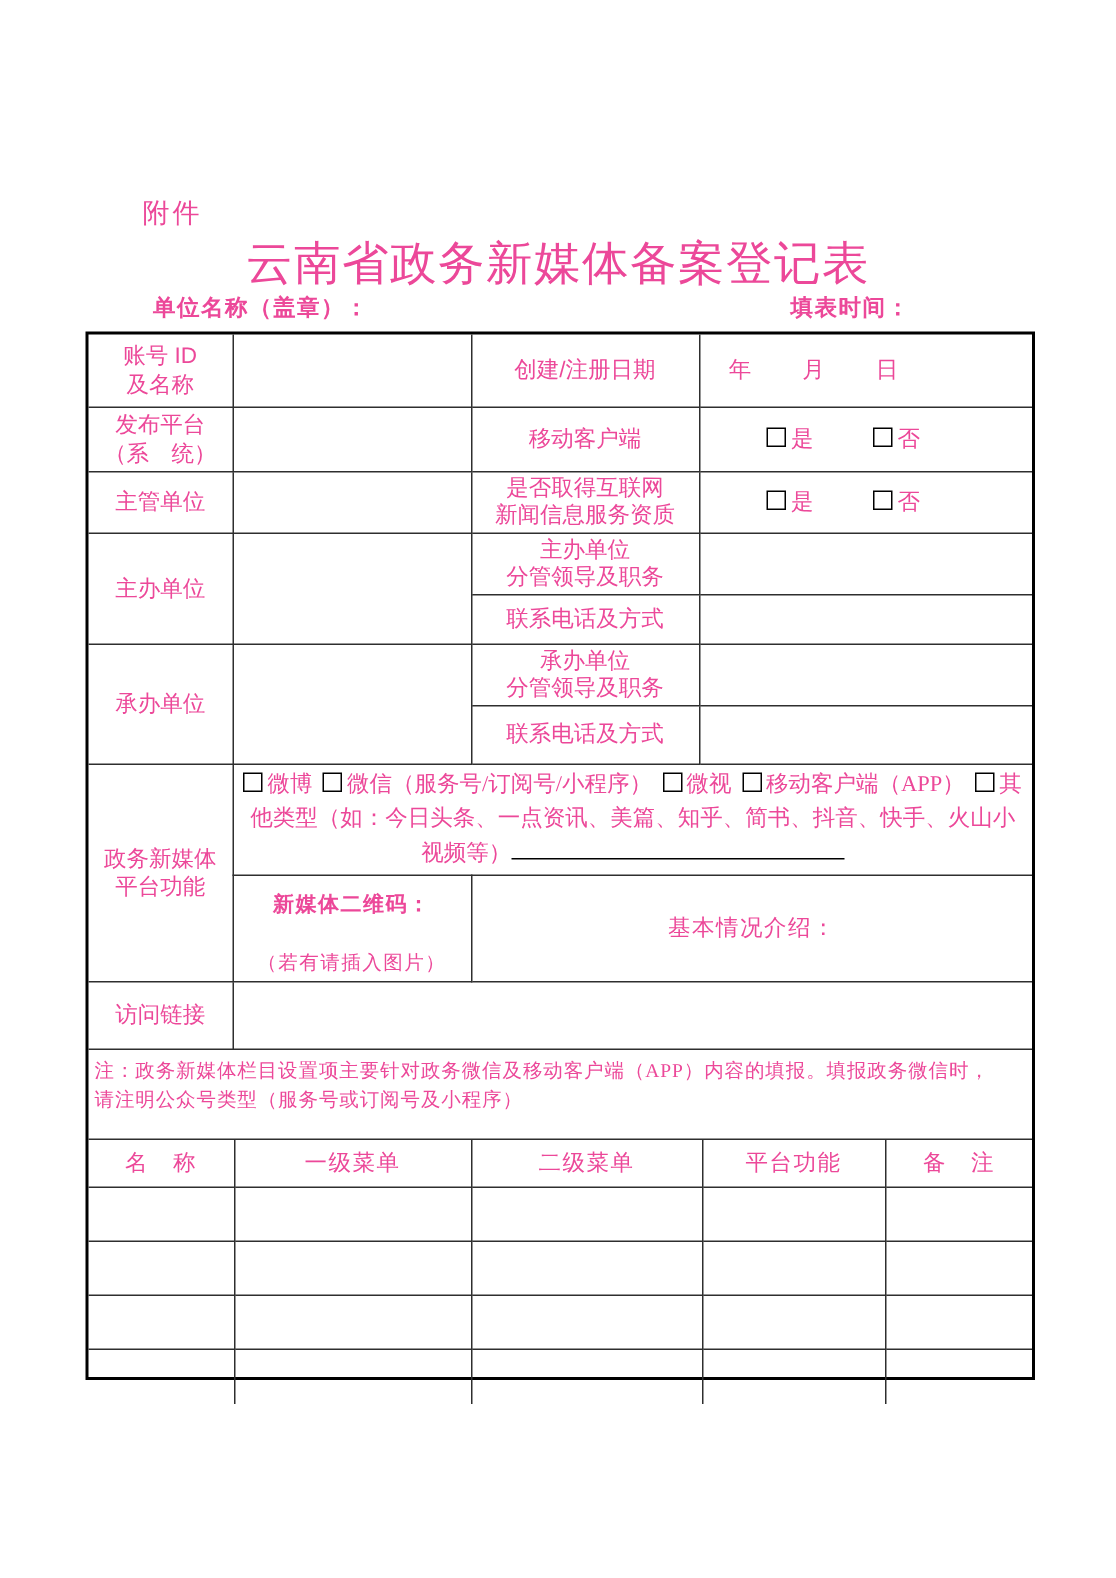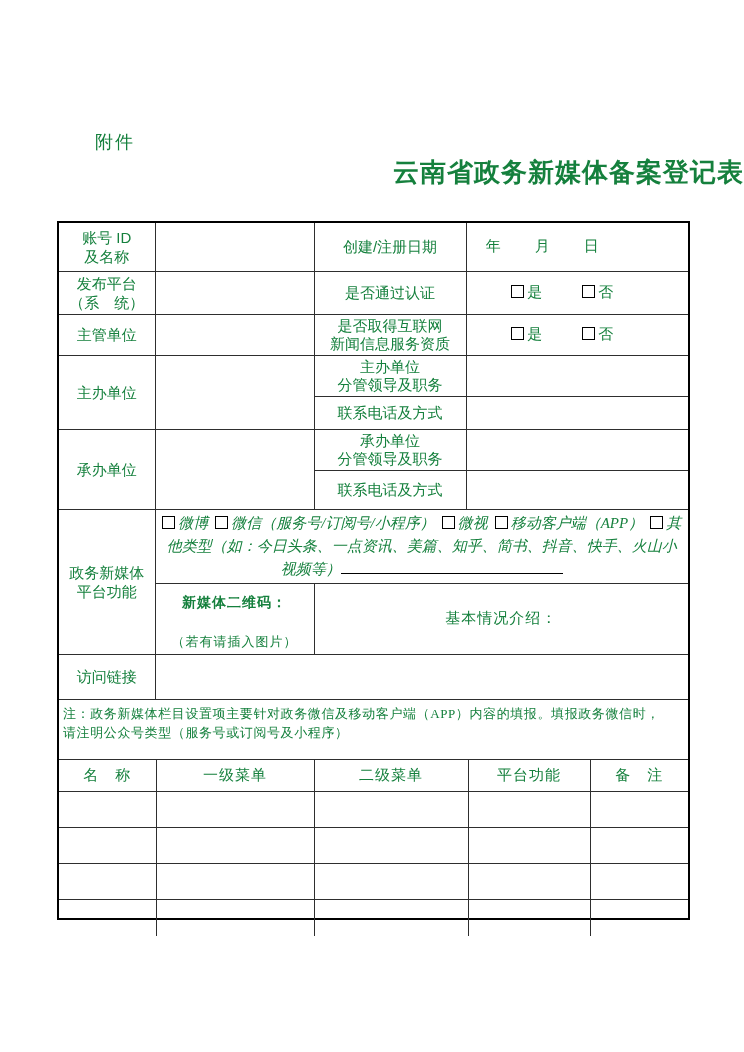--- a/index.html
+++ b/index.html
@@ -1,32 +1,32 @@
 <!DOCTYPE html>
 <html><head>
 <meta charset="utf-8">
 <style>
   html,body { margin:0; padding:0; background:#ffffff; }
   .page {
     position:relative; width:744px; height:1052px; background:#ffffff;
-    font-family:"Liberation Serif","DejaVu Serif",serif; color:#15803d;
+    font-family:"Liberation Serif","DejaVu Serif",serif; color:#ec4899;
     overflow:hidden;
   }
   .hei { font-family:"Liberation Sans","DejaVu Sans",sans-serif; font-weight:500; }
   .kai { font-family:"Liberation Serif","DejaVu Serif",serif; }
   .pre { white-space:pre-line;margin-top:36px; }
 
   .attachment {
     position:absolute; left:95px; top:130px; font-size:18px;
     font-family:"Liberation Sans","DejaVu Sans",sans-serif; font-weight:400;
     letter-spacing:2px;
   }
   .title {
     position:absolute; left:0; top:155px; width:744px; margin:0;
-    text-align:right; font-size:26px; font-weight:700; letter-spacing:1px;
+    text-align:center; font-size:31px; font-weight:400; letter-spacing:1px;
     font-family:"Liberation Serif","DejaVu Serif",serif;
   }
   .meta { position:absolute; left:0; top:196px; width:744px; height:22px; }
   .meta .unit  { position:absolute; left:102px; font-size:15px; font-weight:600; letter-spacing:1px; }
   .meta .ftime { position:absolute; left:527px; font-size:15px; font-weight:600; letter-spacing:1px; }
 
   .form-box {
     position:absolute; left:57px; top:221px; width:633px; height:699px;
     border:2px solid #000; box-sizing:border-box; background:#fff;
   }
@@ -54,21 +54,20 @@
     font-size:15px; }
   .ynitem { white-space:nowrap; }
 
   .cb {
     display:inline-block; width:11px; height:11px; border:1.5px solid #000;
     vertical-align:-1px; margin-right:3px; background:#fff;
   }
   td.options {
     text-align:left; padding:6px 8px; font-size:15px; line-height:23px;
     vertical-align:middle;
-    font-style:italic;
   }
   .opt-short { white-space:nowrap; margin-right:7px; }
   .opt-long  { margin-right:0; }
   .uline { display:inline-block; width:222px; border-bottom:1.5px solid #000; height:12px; }
 
   td.qrcell { vertical-align:top; }
   .qrwrap { display:flex; flex-direction:column; padding-top:7px; gap:21px; }
   .qrlabel { font-size:14px; font-weight:700; letter-spacing:1px; }
   .qrhint  { font-size:13px; letter-spacing:1px; }
   td.intro { text-align:left; vertical-align:top; padding:8px 10px; font-size:14px; font-weight:700; letter-spacing:1px;margin-left:16px; }
@@ -82,20 +81,24 @@
   th.mhead { font-size:15px; letter-spacing:1px; }
 </style>
 </head>
 <body>
 
 <div class="page">
 
   <div class="attachment">附件</div>
   <h1 class="title">云南省政务新媒体备案登记表</h1>
 
+  <div class="meta">
+    <span class="unit kai">单位名称（盖章）：</span>
+    <span class="ftime kai">填表时间：</span>
+  </div>
 
   <div class="form-box">
 
     <table class="t top">
       <colgroup>
           <col style="width:96px">
           <col style="width:159px">
           <col style="width:152px">
           <col>
         </colgroup>
@@ -110,21 +113,21 @@
               <span>年</span>
               <span>月</span>
               <span>日</span>
             </div>
           </td>
         </tr>
         <tr class="r2">
           <td class="hei lbl pre">发布平台
 （系　统）</td>
           <td></td>
-          <td class="hei lbl">是否通过认证</td>
+          <td class="hei lbl">移动客户端</td>
           <td>
             <div class="flexyn kai">
               <span class="ynitem"><span class="cb"></span><span>是</span></span>
               <span class="ynitem"><span class="cb"></span><span>否</span></span>
             </div>
           </td>
         </tr>
         <tr class="r3">
           <td class="hei lbl">主管单位</td>
           <td></td>

